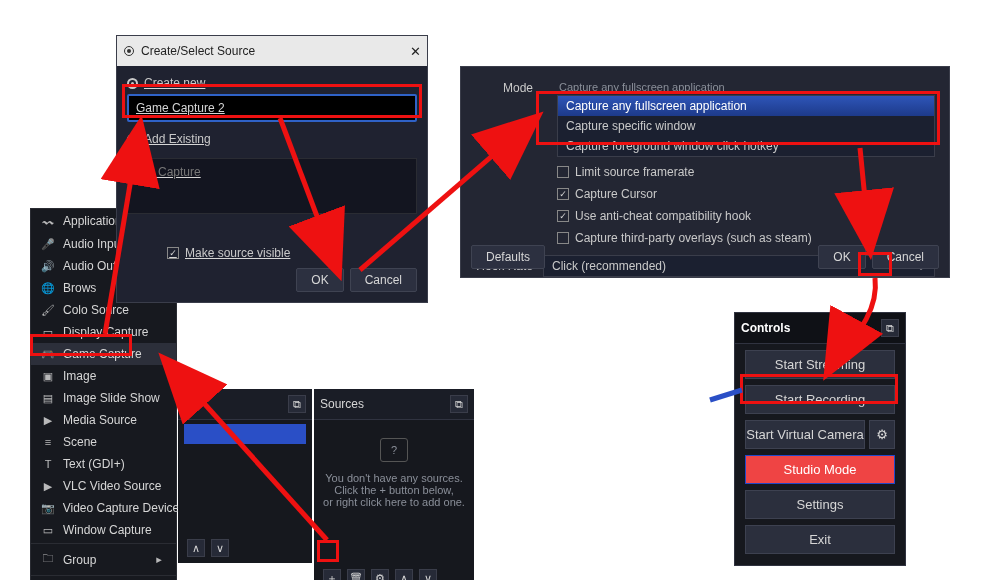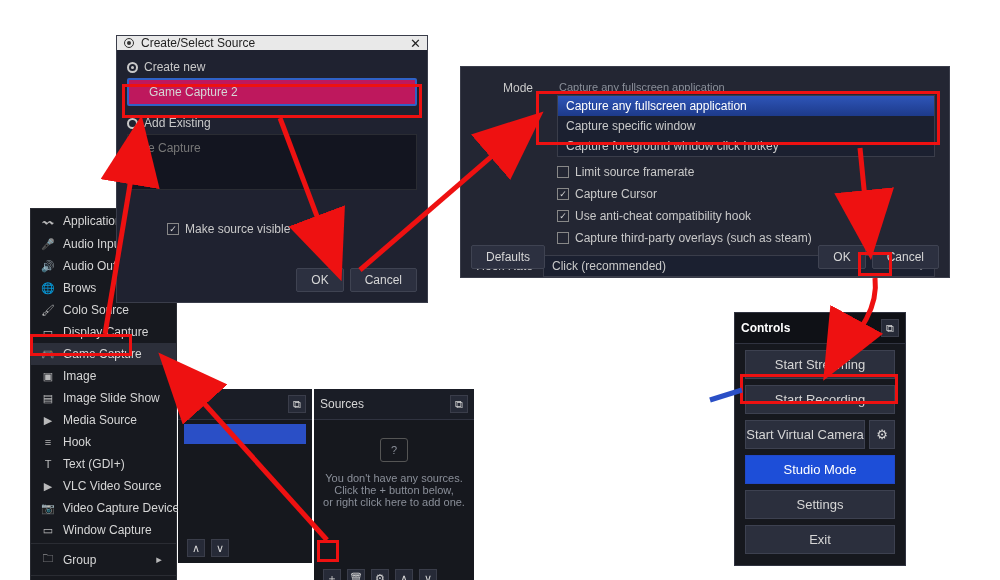--- a/index.html
+++ b/index.html
@@ -8,51 +8,51 @@
     height: 580px;
     background: #fff;
     font-family: "Segoe UI", Arial, sans-serif;
     font-size: 12px;
     color: #d6d6d6;
     position: relative;
     overflow: hidden;
   }
   .panel { position: absolute; background: #1f2230; border: 1px solid #3a3d4a; }
   .darkpanel { position: absolute; background: #16181e; }
-  .titlebar { height: 14px; background: #e9e9e9; color: #222; display: flex; align-items: center; padding: 0 6px; gap: 6px; }
+  .titlebar { height: 30px; background: #e9e9e9; color: #222; display: flex; align-items: center; padding: 0 6px; gap: 6px; }
   .titlebar .spacer { flex: 1; }
   .titlebar svg { width: 12px; height: 12px; }
   .radio, .checkbox { display: flex; align-items: center; gap: 6px; padding: 4px 10px; color: #c9c9c9; }
   .radio-dot { width: 11px; height: 11px; border-radius: 50%; border: 2px solid #c9c9c9; display: inline-block; position: relative; }
   .radio-dot.on::after { content:""; position:absolute; inset:2px; background:#c9c9c9; border-radius:50%; }
   .chk-box { width: 12px; height: 12px; border: 1px solid #888; display: inline-flex; align-items: center; justify-content: center; font-size: 9px; color: #d6d6d6; }
   .chk-box.on::after { content: "✓"; line-height: 1; }
   .input {
-    background: #be185d; border: 2px solid #2f62c7; color: #d6d6d6;
-    padding: 5px 20px; margin: 0 10px; border-radius: 2px;
+    background: #000000; border: 2px solid #2f62c7; color: #d6d6d6;
+    padding: 5px 7px; margin: 0 10px; border-radius: 2px;
   }
   .btn {
     background: #2c3040; color:#d6d6d6; border:1px solid #3f4352;
     padding: 4px 14px; font-size:12px; border-radius:2px;
     display:inline-flex; align-items:center; justify-content:center;
   }
   .redbox { position: absolute; border: 3px solid #e11; pointer-events: none; }
   .menu { position:absolute; background:#17191f; border:1px solid #2a2c33; }
   .menu-item { display:flex; align-items:center; gap:8px; padding:4px 10px; color:#d6d6d6; white-space:nowrap; }
   .menu-item.hl { background:#2c2f3a; }
   .menu-item .ico { width:14px; display:inline-flex; justify-content:center; font-size:11px; opacity:.85; }
   .menu-sep { height:1px; background:#2a2c33; margin:2px 0; }
   .dd { background:#1b2030; border:1px solid #3a3d4a; }
   .dd-opt { padding:3px 8px; color:#c9c9c9; }
   .dd-opt.sel { background:linear-gradient(#2e55b8,#1d3a8a); color:#fff; }
   .sources-header { display:flex; align-items:center; padding:6px 6px; background:#1a1d26; border-bottom:1px solid #303340; }
   .sources-header .sp { flex:1; }
   .iconbtn { width:18px; height:18px; display:inline-flex; align-items:center; justify-content:center; background:#262a37; border:1px solid #3a3d4a; margin-left:3px; font-size:11px; }
   .controls-btn { display:block; text-align:center; background:#2b2f3d; border:1px solid #3d4150; color:#d6d6d6; padding:6px 0; margin:6px 10px; font-size:13px; }
-  .controls-btn.studio { background:#1d4ed8; border-color:#2148c8; color:#fff; }
+  .controls-btn.studio { background:#ef4444; border-color:#2148c8; color:#fff; }
   svg.arrow { position:absolute; pointer-events:none; }
   .label { color:#c9c9c9; font-size:12px; }
 </style>
 </head>
 <body>
 
 <div class="menu" style="left:30px; top:208px; width:147px;">
   <div class="menu-item">
       <span class="ico">〰</span>
       <span>Application Audi</span>
@@ -88,21 +88,21 @@
   <div class="menu-item">
       <span class="ico">▤</span>
       <span>Image Slide Show</span>
     </div>
   <div class="menu-item">
       <span class="ico">▶</span>
       <span>Media Source</span>
     </div>
   <div class="menu-item">
       <span class="ico">≡</span>
-      <span>Hook</span>
+      <span>Scene</span>
     </div>
   <div class="menu-item">
       <span class="ico">T</span>
       <span>Text (GDI+)</span>
     </div>
   <div class="menu-item">
       <span class="ico">▶</span>
       <span>VLC Video Source</span>
     </div>
   <div class="menu-item">
@@ -131,31 +131,31 @@
 <div class="panel" style="left:116px; top:35px; width:312px; height:268px;">
   <div class="titlebar">
     <svg viewBox="0 0 24 24">
         <circle cx="12" cy="12" r="9" fill="none" stroke="#333" stroke-width="2"></circle>
         <circle cx="12" cy="12" r="4" fill="#333"></circle>
       </svg>
     <span>Create/Select Source</span>
     <span class="spacer"></span>
     <span style="color:#222;font-size:13px;">✕</span>
   </div>
-  <div style="padding:6px 0;">
+  <div style="padding:6px 0;text-decoration:underline;">
     <div class="radio">
         <span class="radio-dot on"></span>
         <span>Create new</span>
       </div>
     <div class="input" style="margin-bottom:6px;">Game Capture 2</div>
     <div class="radio">
         <span class="radio-dot"></span>
         <span>Add Existing</span>
       </div>
-    <div style="margin:0 10px; background:#131520; border:1px solid #2a2c33; height:56px; padding:6px 10px; color:#777;"><span>me Capture</span></div>
+    <div style="margin:8px 10px; background:#131520; border:1px solid #2a2c33; height:56px; padding:6px 10px; color:#777;"><span>me Capture</span></div>
     <div class="checkbox" style="margin-top:28px; margin-left:40px;">
         <span class="chk-box on"></span>
         <span>Make source visible</span>
       </div>
   </div>
   <div style="position:absolute; right:10px; bottom:10px; display:flex; gap:6px;">
     <div class="btn">OK</div>
     <div class="btn">Cancel</div>
   </div>
 </div>

